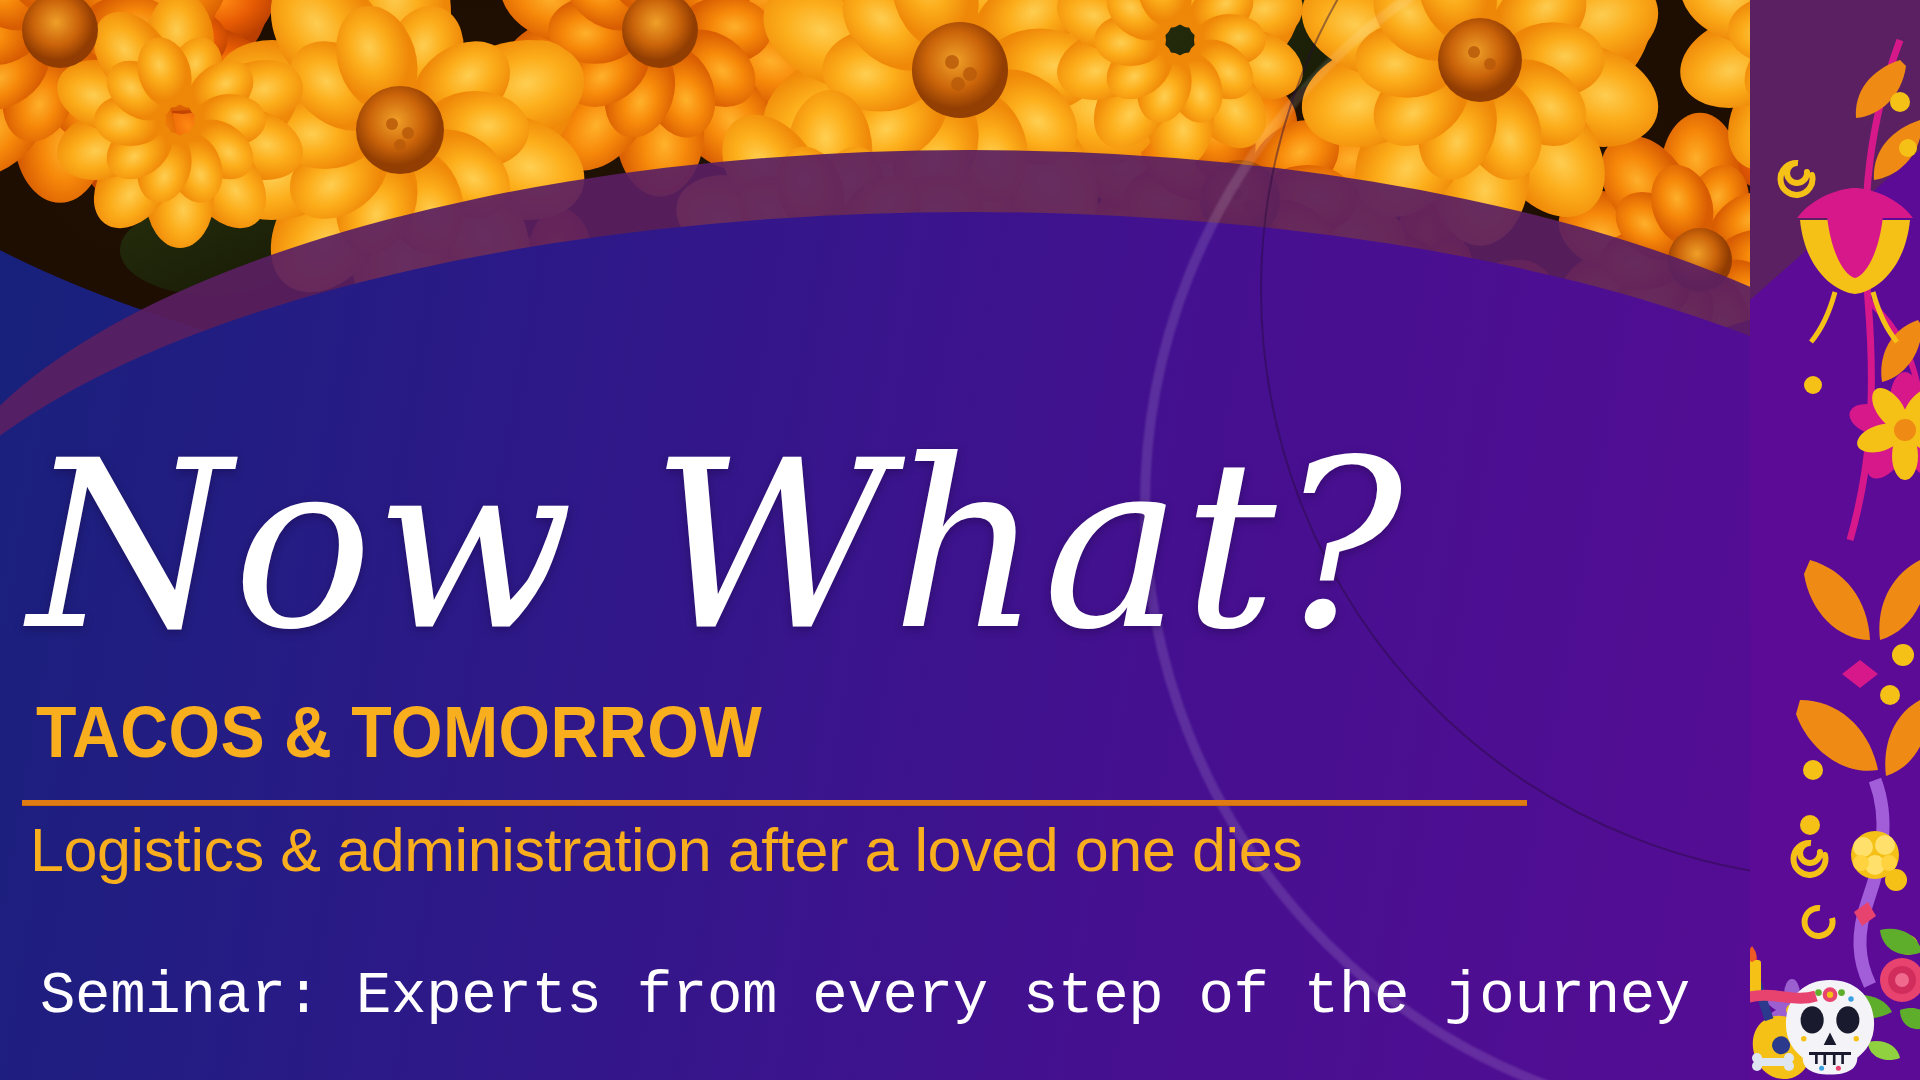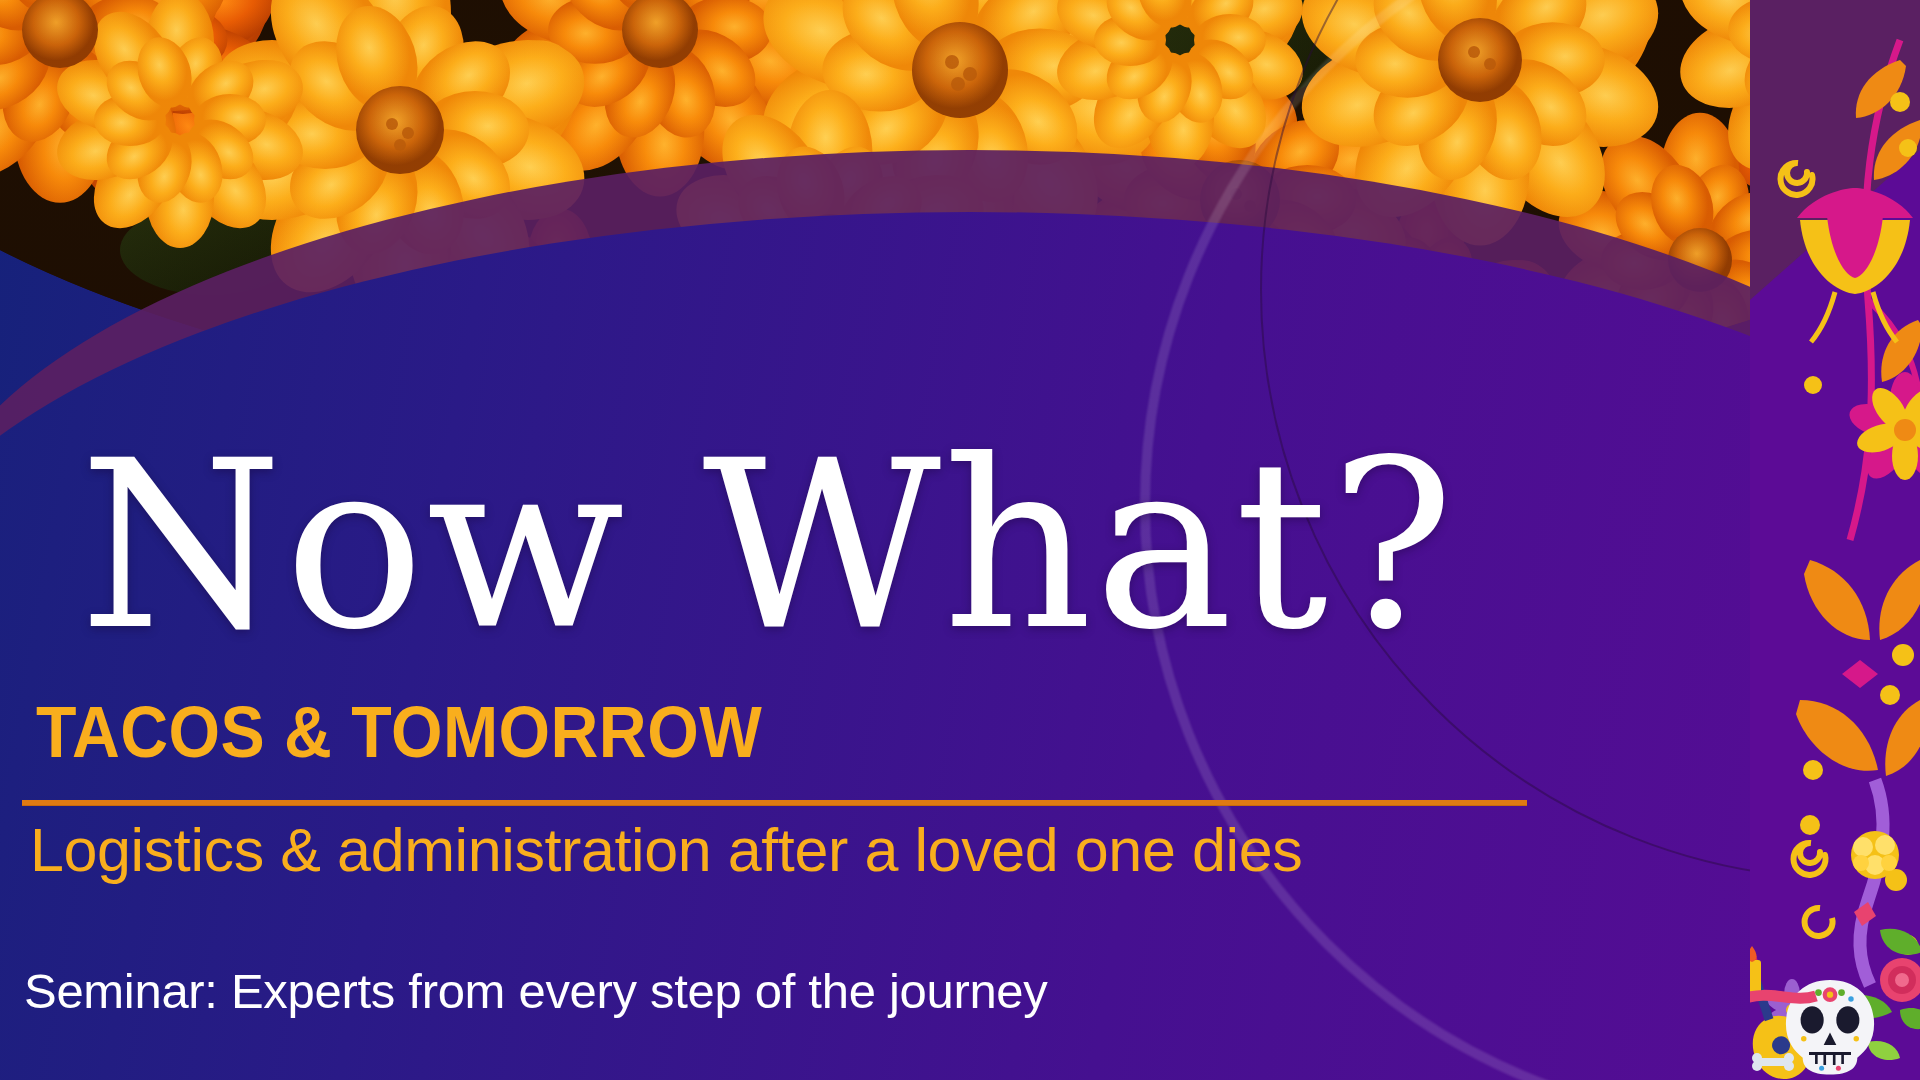--- a/index.html
+++ b/index.html
@@ -57,24 +57,25 @@
   .decor-bg{ position:absolute; inset:0; background:#5c0b96; }
 
   
   .content{ position:absolute; left:0; top:0; width:1920px; height:1080px; }
 
   .script{
     position:absolute; left:28px; top:430px;
     width:1480px;
     color:#ffffff;
     font-family:"DejaVu Serif", serif;
+    font-style:italic;
     font-size:232px;
     line-height:1;
     letter-spacing:2px;
-    text-align:center;
+    text-align:left;
     white-space:nowrap;
     text-shadow:0 3px 10px rgba(20,0,40,.35);
   }
 
   .kicker{
     position:absolute; left:36px; top:696px;
     color:#f9ae1d;
     font-family:"Liberation Sans", sans-serif;
     font-weight:bold;
     font-size:72px;
@@ -97,25 +98,25 @@
     color:#f9ae1d;
     font-family:"Liberation Sans", sans-serif;
     font-weight:normal;
     font-size:61px;
     line-height:1.12;
     letter-spacing:-.4px;
     white-space:nowrap;
   }
 
   .tagline{
-    position:absolute; left:24px; top:965px;
+    position:absolute; left:40px; top:965px;
     color:#ffffff;
-    font-family:Liberation Sans, sans-serif;
+    font-family:Liberation Mono, monospace;
     font-weight:normal;
-    font-size:49px;
+    font-size:59px;
     line-height:1.1;
     letter-spacing:-.3px;
     white-space:nowrap;
   }
 </style>
 </head>
 <body>
 
 <div id="poster">
 

